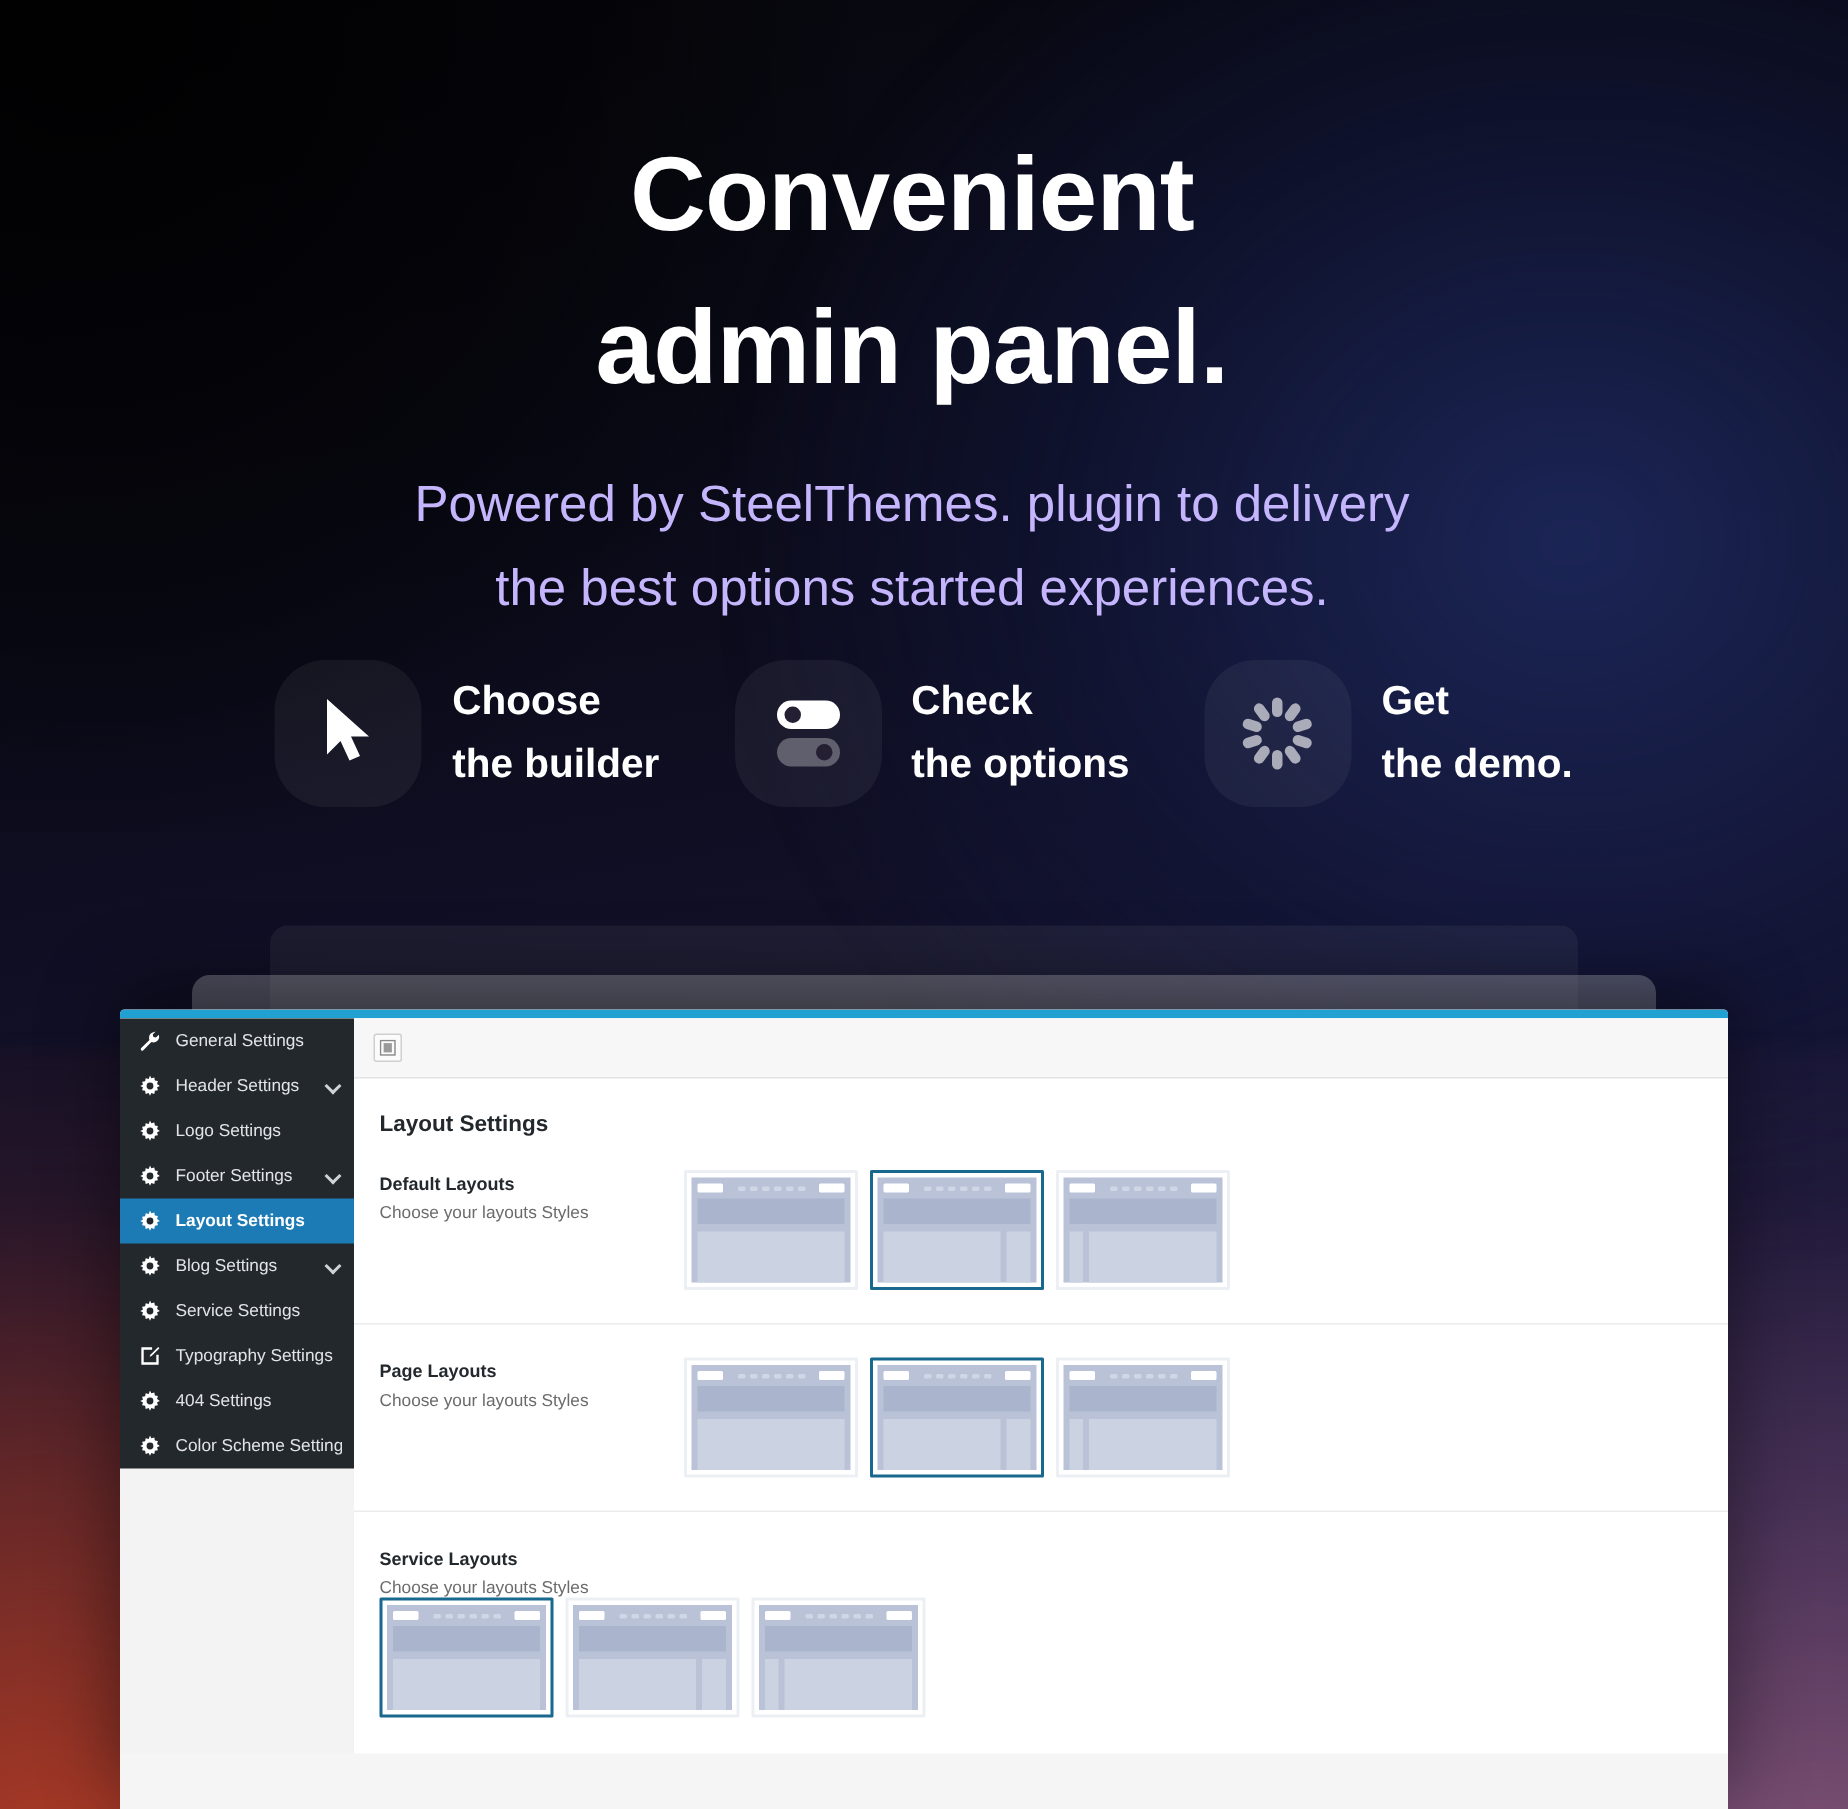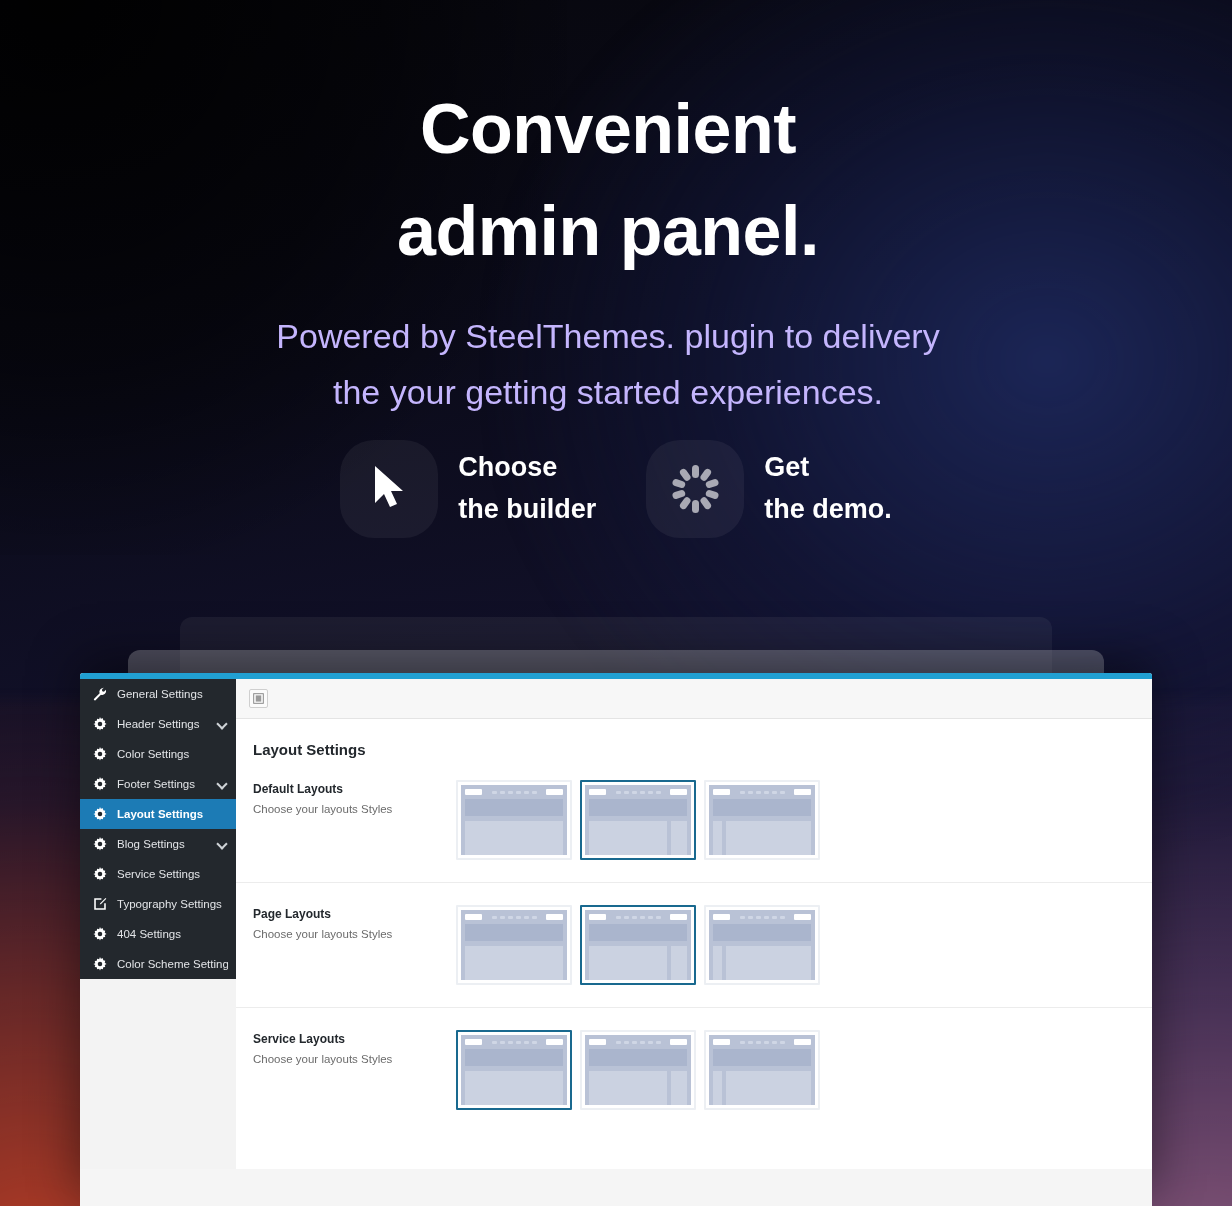--- a/index.html
+++ b/index.html
@@ -244,21 +244,21 @@
     color: #23282d;
     padding: 22px 0 0 17px;
   }
 
   .setting-row {
     display: flex;
     align-items: flex-start;
     padding: 22px 0 22px 17px;
     border-bottom: 1px solid #ececec;
   }
-  .setting-row:last-child { border-bottom: none; }
+  .setting-row:last-child { border-bottom: none; flex-direction: column; }
   .setting-meta { width: 203px; flex: none; padding-top: 2px; }
   .setting-name {
     font-size: 12px;
     font-weight: bold;
     color: #23282d;
     margin-bottom: 7px;
   }
   .setting-desc { font-size: 11.5px; color: #6b6b6b; }
 
   .thumbs { display: flex; gap: 8px; }
@@ -304,38 +304,52 @@
   <div class="bg-glow-red"></div>
   <div class="bg-glow-purple"></div>
 
   <div class="hero">
     <div class="hero-title">
       <div>Convenient</div>
       <div>admin panel.</div>
     </div>
     <div class="hero-sub">
       <div>Powered by SteelThemes. plugin to delivery</div>
-      <div>the your getting started experiences.</div>
+      <div>the best options started experiences.</div>
     </div>
   </div>
 
   <div class="features">
 
     <div class="feature">
       <div class="feature-circle">
         <span>
           <svg width="40" height="48" viewBox="0 0 40 48">
             <path d="M6 3 L6 40 L15 31 L21 44 L28 41 L22 28 L34 28 Z" fill="#ffffff"></path>
           </svg>
         </span>
       </div>
       <div class="feature-label">Choose
 the builder</div>
     </div>
 
+    <div class="feature">
+      <div class="feature-circle">
+        <span class="tgl-wrap">
+          <span class="tgl on">
+              <span class="knob"></span>
+            </span>
+          <span class="tgl off">
+              <span class="knob"></span>
+            </span>
+        </span>
+      </div>
+      <div class="feature-label">Check
+the options</div>
+    </div>
 
     <div class="feature">
       <div class="feature-circle">
         <span class="spinner">
           <i style="transform:rotate(0deg)"></i>
             <i style="transform:rotate(36deg)"></i>
           <i style="transform:rotate(72deg)"></i>
             <i style="transform:rotate(108deg)"></i>
           <i style="transform:rotate(144deg)"></i>
             <i style="transform:rotate(180deg)"></i>
@@ -383,21 +397,21 @@
             <span class="side-label">Header Settings</span>
             <span class="side-caret"></span>
           </div>
           <div class="side-item">
             <span class="side-icon">
               <svg viewBox="0 0 16 16">
                 <path d="M8 0l1 2.1 2.3-.6.4 2.3 2.3.4-.6 2.3L15.5 8l-2.1 1 .6 2.3-2.3.4-.4 2.3-2.3-.6L8 15.5l-1-2.1-2.3.6-.4-2.3-2.3-.4.6-2.3L.5 8l2.1-1-.6-2.3 2.3-.4.4-2.3 2.3.6z"></path>
                 <circle cx="8" cy="8" r="2.6" fill="#23282d"></circle>
               </svg>
             </span>
-            <span class="side-label">Color Settings</span>
+            <span class="side-label">Logo Settings</span>
           </div>
           <div class="side-item">
             <span class="side-icon">
               <svg viewBox="0 0 16 16">
                 <path d="M8 0l1 2.1 2.3-.6.4 2.3 2.3.4-.6 2.3L15.5 8l-2.1 1 .6 2.3-2.3.4-.4 2.3-2.3-.6L8 15.5l-1-2.1-2.3.6-.4-2.3-2.3-.4.6-2.3L.5 8l2.1-1-.6-2.3 2.3-.4.4-2.3 2.3.6z"></path>
                 <circle cx="8" cy="8" r="2.6" fill="#23282d"></circle>
               </svg>
             </span>
             <span class="side-label">Footer Settings</span>
             <span class="side-caret"></span>

